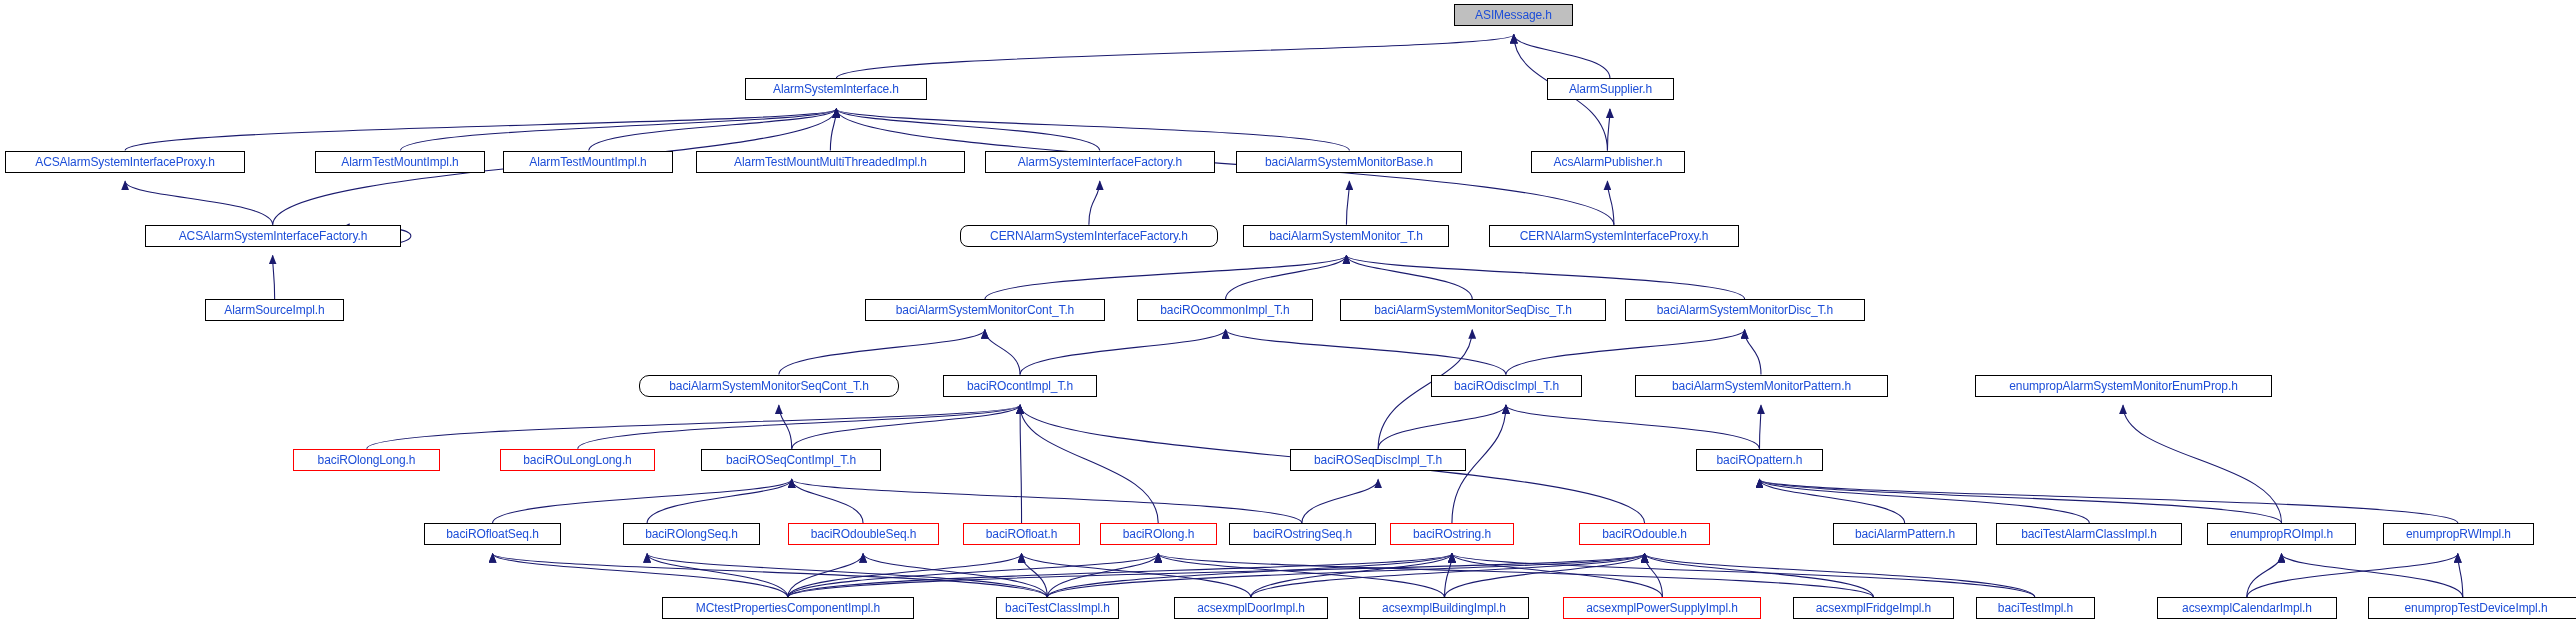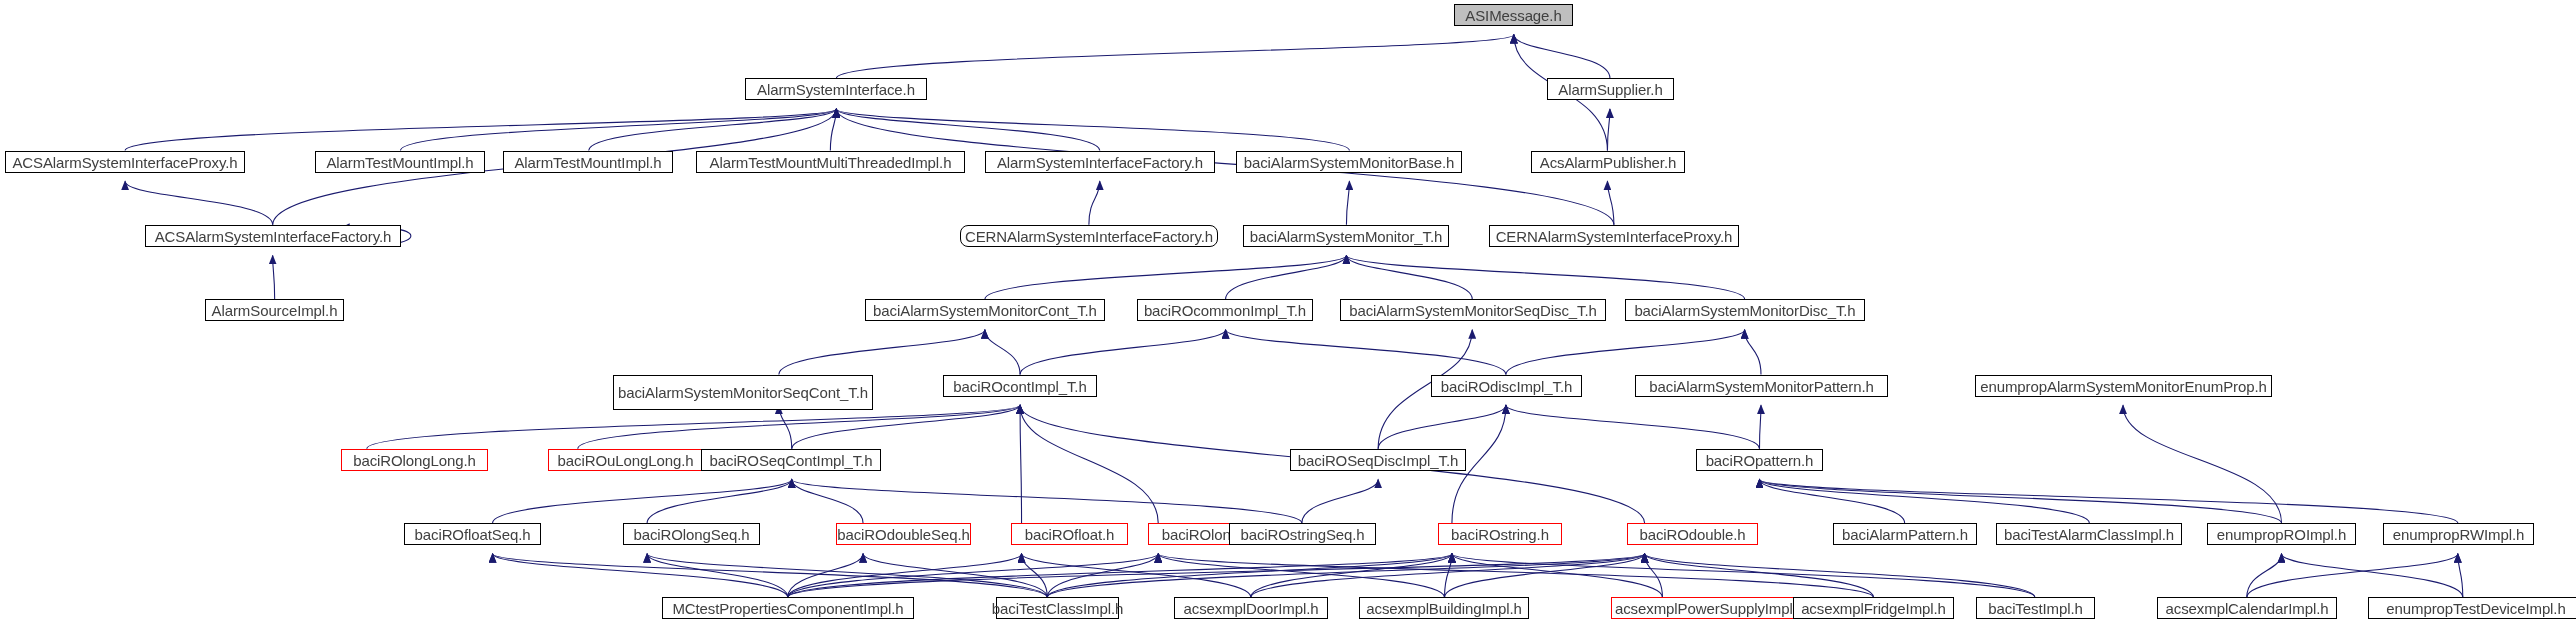--- a/index.html
+++ b/index.html
@@ -14,28 +14,28 @@
   }
   #edge-layer{position:absolute;left:0;top:0;width:2576px;height:629px;}
   .node{
     position:absolute;
     box-sizing:border-box;
     display:flex;
     align-items:center;
     justify-content:center;
     background:#ffffff;
     border:1px solid #000000;
-    color:#404040;
-    font-size:15px;
+    color:#1d4ed8;
+    font-size:12px;
     line-height:1;
     white-space:nowrap;
     letter-spacing:-0.1px;
     z-index:5;
   }
-  .node.red{border-color:#ff0000;margin-left:48px;}
+  .node.red{border-color:#ff0000;}
   .node.filled{background:#bfbfbf;}
   .node-label{pointer-events:none;}
 </style>
 </head>
 <body>
 
 <div id="graph-root">
   <svg id="edge-layer" viewBox="0 0 2600 635" xmlns="http://www.w3.org/2000/svg">
     <defs>
       <marker id="arrow" markerWidth="10" markerHeight="8" refX="9" refY="4" orient="auto" markerUnits="userSpaceOnUse">
@@ -176,21 +176,21 @@
       </div>
       <div class="node" style="left: 1137px; top: 299px; width: 176px; height: 22px;">
         <span class="node-label">baciROcommonImpl_T.h</span>
       </div>
       <div class="node" style="left: 1340px; top: 299px; width: 266px; height: 22px;">
         <span class="node-label">baciAlarmSystemMonitorSeqDisc_T.h</span>
       </div>
       <div class="node" style="left: 1625px; top: 299px; width: 240px; height: 22px;">
         <span class="node-label">baciAlarmSystemMonitorDisc_T.h</span>
       </div>
-      <div class="node" style="left: 613px; top: 375px; width: 260px; height: 35px;">
+      <div class="node" style="left: 639px; top: 375px; width: 260px; height: 22px; border-radius: 10px;">
         <span class="node-label">baciAlarmSystemMonitorSeqCont_T.h</span>
       </div>
       <div class="node" style="left: 943px; top: 375px; width: 154px; height: 22px;">
         <span class="node-label">baciROcontImpl_T.h</span>
       </div>
       <div class="node" style="left: 1431px; top: 375px; width: 151px; height: 22px;">
         <span class="node-label">baciROdiscImpl_T.h</span>
       </div>
       <div class="node" style="left: 1635px; top: 375px; width: 253px; height: 22px;">
         <span class="node-label">baciAlarmSystemMonitorPattern.h</span>
@@ -206,27 +206,27 @@
       </div>
       <div class="node" style="left: 701px; top: 449px; width: 180px; height: 22px;">
         <span class="node-label">baciROSeqContImpl_T.h</span>
       </div>
       <div class="node" style="left: 1290px; top: 449px; width: 176px; height: 22px;">
         <span class="node-label">baciROSeqDiscImpl_T.h</span>
       </div>
       <div class="node" style="left: 1696px; top: 449px; width: 127px; height: 22px;">
         <span class="node-label">baciROpattern.h</span>
       </div>
-      <div class="node" style="left: 404px; top: 523px; width: 137px; height: 22px;">
+      <div class="node" style="left: 424px; top: 523px; width: 137px; height: 22px;">
         <span class="node-label">baciROfloatSeq.h</span>
       </div>
       <div class="node" style="left: 579px; top: 523px; width: 137px; height: 22px; margin-left: 44px;">
         <span class="node-label">baciROlongSeq.h</span>
       </div>
-      <div class="node red" style="left: 788px; top: 523px; width: 135px; height: 22px;">
+      <div class="node red" style="left: 788px; top: 523px; width: 151px; height: 22px;">
         <span class="node-label">baciROdoubleSeq.h</span>
       </div>
       <div class="node red" style="left: 963px; top: 523px; width: 117px; height: 22px;">
         <span class="node-label">baciROfloat.h</span>
       </div>
       <div class="node red" style="left: 1100px; top: 523px; width: 117px; height: 22px;">
         <span class="node-label">baciROlong.h</span>
       </div>
       <div class="node" style="left: 1229px; top: 523px; width: 147px; height: 22px;">
         <span class="node-label">baciROstringSeq.h</span>

